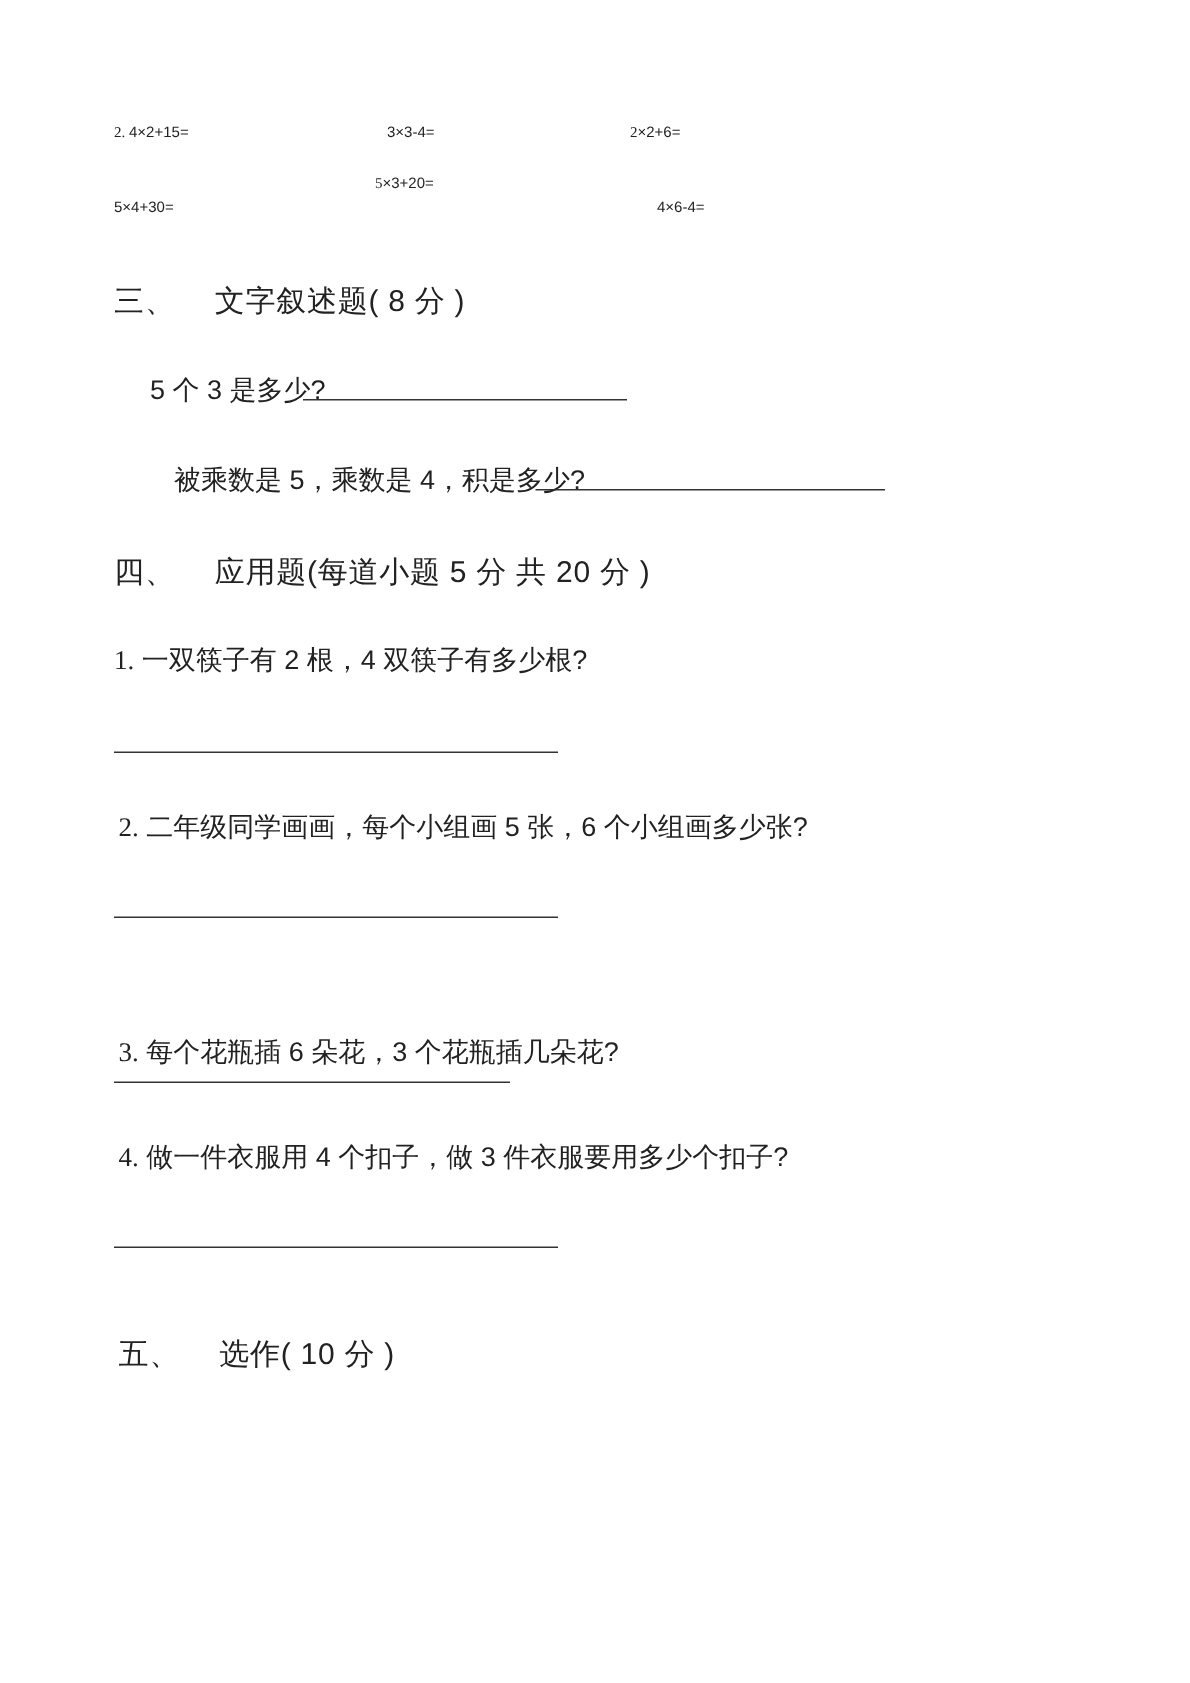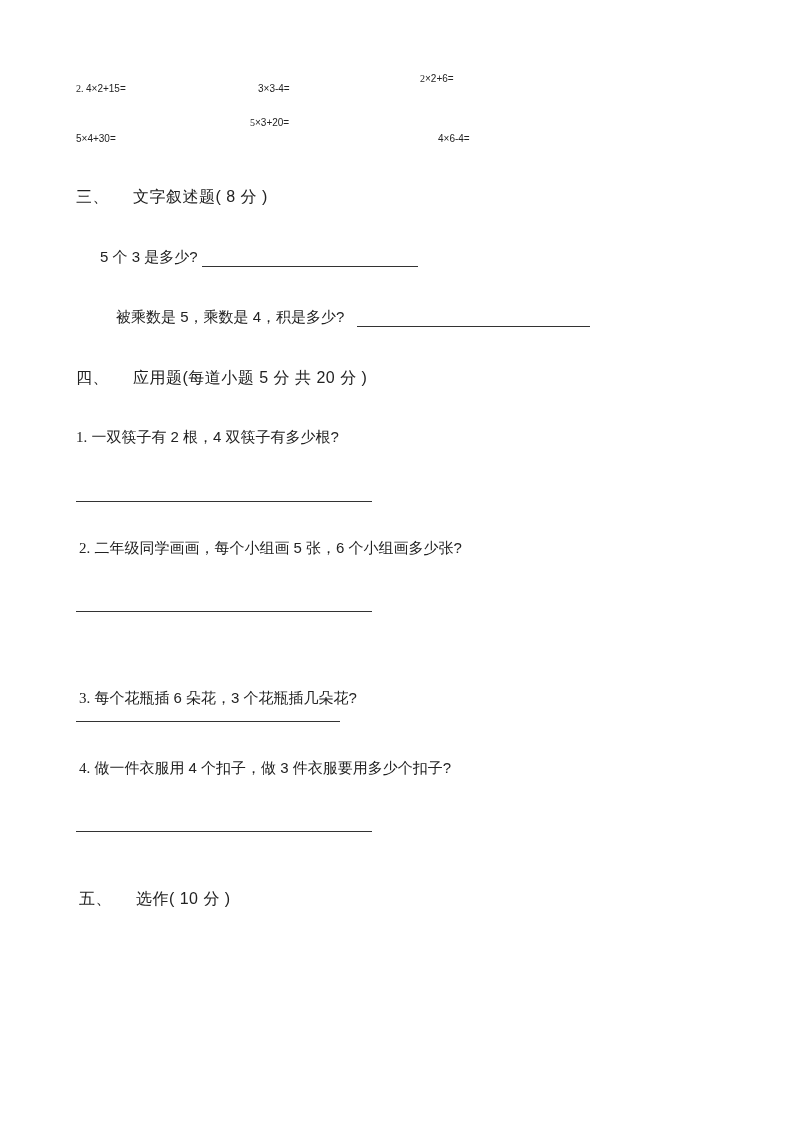--- a/index.html
+++ b/index.html
@@ -1,34 +1,34 @@
 <!DOCTYPE html>
 <html><head>
   <meta charset="utf-8">
   <style>
     html, body { margin: 0; padding: 0; background: #ffffff; }
     body { width: 793px; height: 1122px; position: relative; overflow: hidden;
            font-family: "Liberation Sans", "DejaVu Sans", sans-serif; color: #222222; }
     .abs { position: absolute; white-space: nowrap; }
     .eq { font-size: 10px; }
     .serif { font-family: "Liberation Serif", "DejaVu Serif", serif; }
-    .heading { font-size: 16px; letter-spacing: 0.5px; }
-    .q { font-size: 15px; text-align: right; }
+    .heading { font-size: 20px; letter-spacing: 0.5px; }
+    .q { font-size: 18px; text-align: right; }
     .line { position: absolute; height: 0; border-top: 1px solid #333333; }
   </style>
 </head>
 <body>
 
 <div class="abs eq" style="left:76px; top:83px;">
   <span class="serif">2. </span><span>4×2+15=</span>
 </div>
 <div class="abs eq" style="left:258px; top:83px;">
   <span>3×3-4=</span>
 </div>
-<div class="abs eq" style="left:420px; top:73px;">
+<div class="abs eq" style="left:420px; top:83px;">
   <span class="serif">2</span><span>×2+6=</span>
 </div>
 
 <div class="abs eq" style="left:76px; top:133px;">
   <span>5×4+30=</span>
 </div>
 <div class="abs eq" style="left:250px; top:117px;">
   <span class="serif">5</span><span>×3+20=</span>
 </div>
 <div class="abs eq" style="left:438px; top:133px;">

